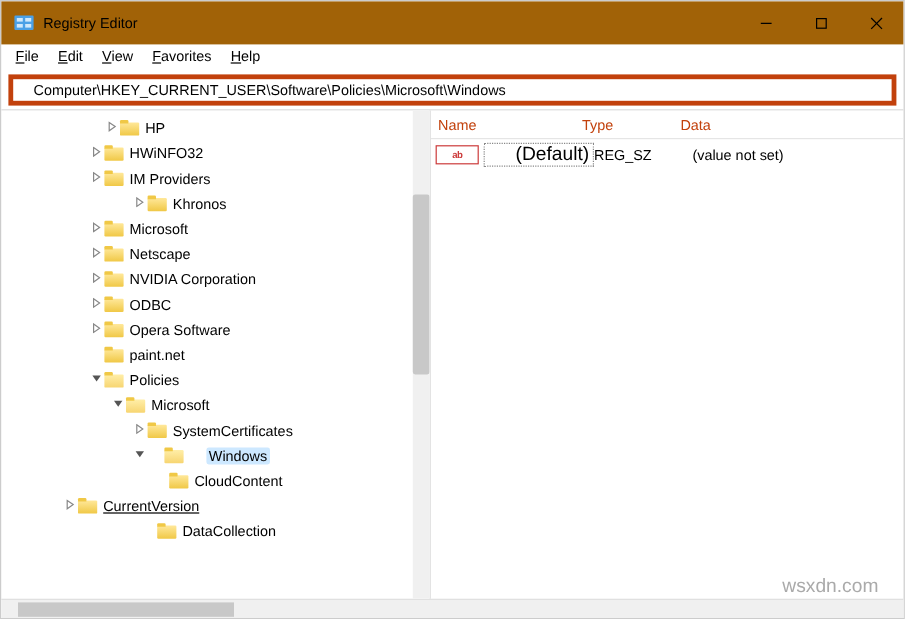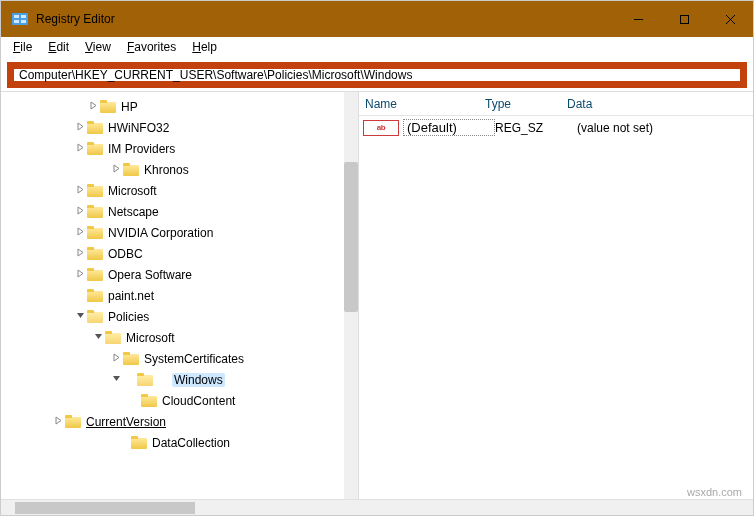--- a/index.html
+++ b/index.html
@@ -43,25 +43,25 @@
     align-items: center;
     gap: 16px;
     padding: 0 12px 2px 12px;
     font-size: 12px;
   }
   .menuitem .u { text-decoration: underline; }
   .addressbar-wrap {
     padding: 3px 6px 3px 6px;
   }
   .addressbar {
-    border: 7px solid #c2410c;
+    border: 4px solid #c2410c;
     height: 26px;
     display: flex;
     align-items: center;
-    padding: 0 5px;
+    padding: 0 17px;
     font-size: 12px;
     background: #fff;
   }
   .split {
     display: flex;
     height: calc(100% - 36px - 22px - 32px - 16px);
     border-top: 1px solid #ddd;
   }
   .tree-pane {
     width: 358px;
@@ -86,21 +86,21 @@
   .details-pane {
     flex: 1;
     display: flex;
     flex-direction: column;
   }
   .columns {
     display: flex;
     height: 24px;
     border-bottom: 1px solid #e5e5e5;
     font-size: 12px;
-    color: #0c4a6e;
+    color: #c2410c;
     align-items: center;
     padding-left: 6px;
   }
   .col-name { width: 120px; }
   .col-type { width: 82px; }
   .col-data { flex: 1; }
   .row {
     display: flex;
     align-items: center;
     padding: 3px 4px 3px 4px;
@@ -110,22 +110,23 @@
     background: #fff;
     border: 1px solid #cc3b3b;
     display: flex; align-items: center; justify-content: center;
     font-size: 8px; color: #cc3b3b; font-weight: bold;
     margin-right: 4px;
     letter-spacing: -0.5px;
   }
   .row .selname {
     border: 1px dotted #888;
     padding: 0 3px;
-    font-size: 13px;
+    font-size: 16px;
     width: 92px;
+    text-align: right;
   }
   .row .rtype { width: 82px; font-size: 12px; }
   .row .rdata { font-size: 12px; }
   .node {
     display: flex;
     align-items: center;
     height: 21px;
     white-space: nowrap;
   }
   .twisty {
@@ -176,22 +177,22 @@
     border-top: 1px solid #e0e0e0;
   }
   .hscroll .left-area { width: 358px; position: relative; }
   .hscroll .left-area .thumb {
     position: absolute; left: 14px; top: 2px;
     width: 180px; height: 12px;
     background: #c8c8c8;
   }
   .watermark {
     position: absolute;
-    right: 12px; bottom: 18px;
-    font-size: 11px;
+    right: 22px; bottom: 18px;
+    font-size: 16px;
     color: #aaa;
     font-family: Arial, sans-serif;
   }
 </style>
 </head>
 <body>
 
 <div class="titlebar">
   <span class="app-icon">
     <svg viewBox="0 0 18 18">

